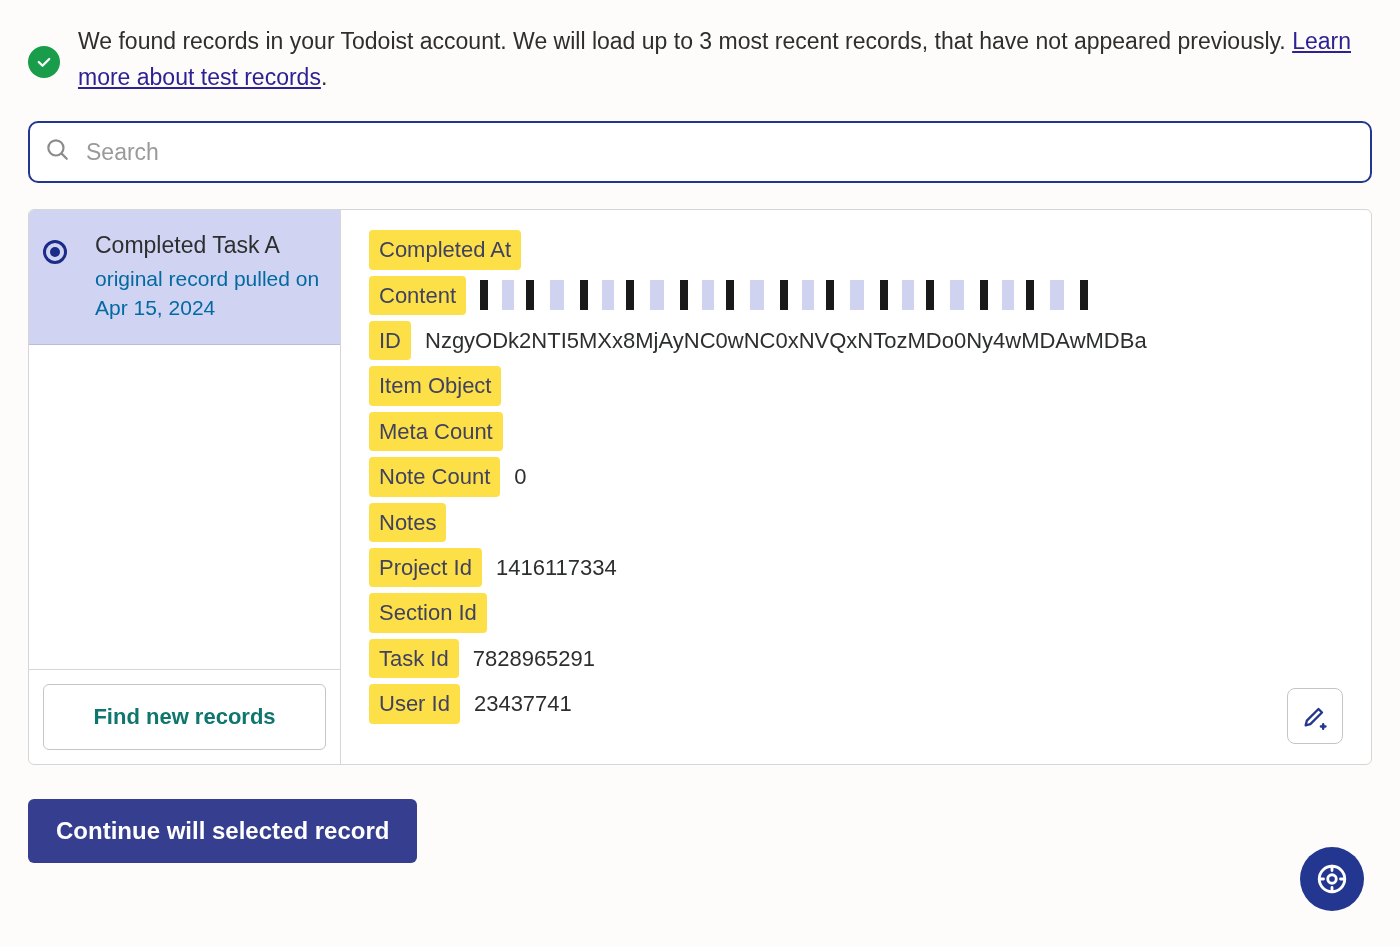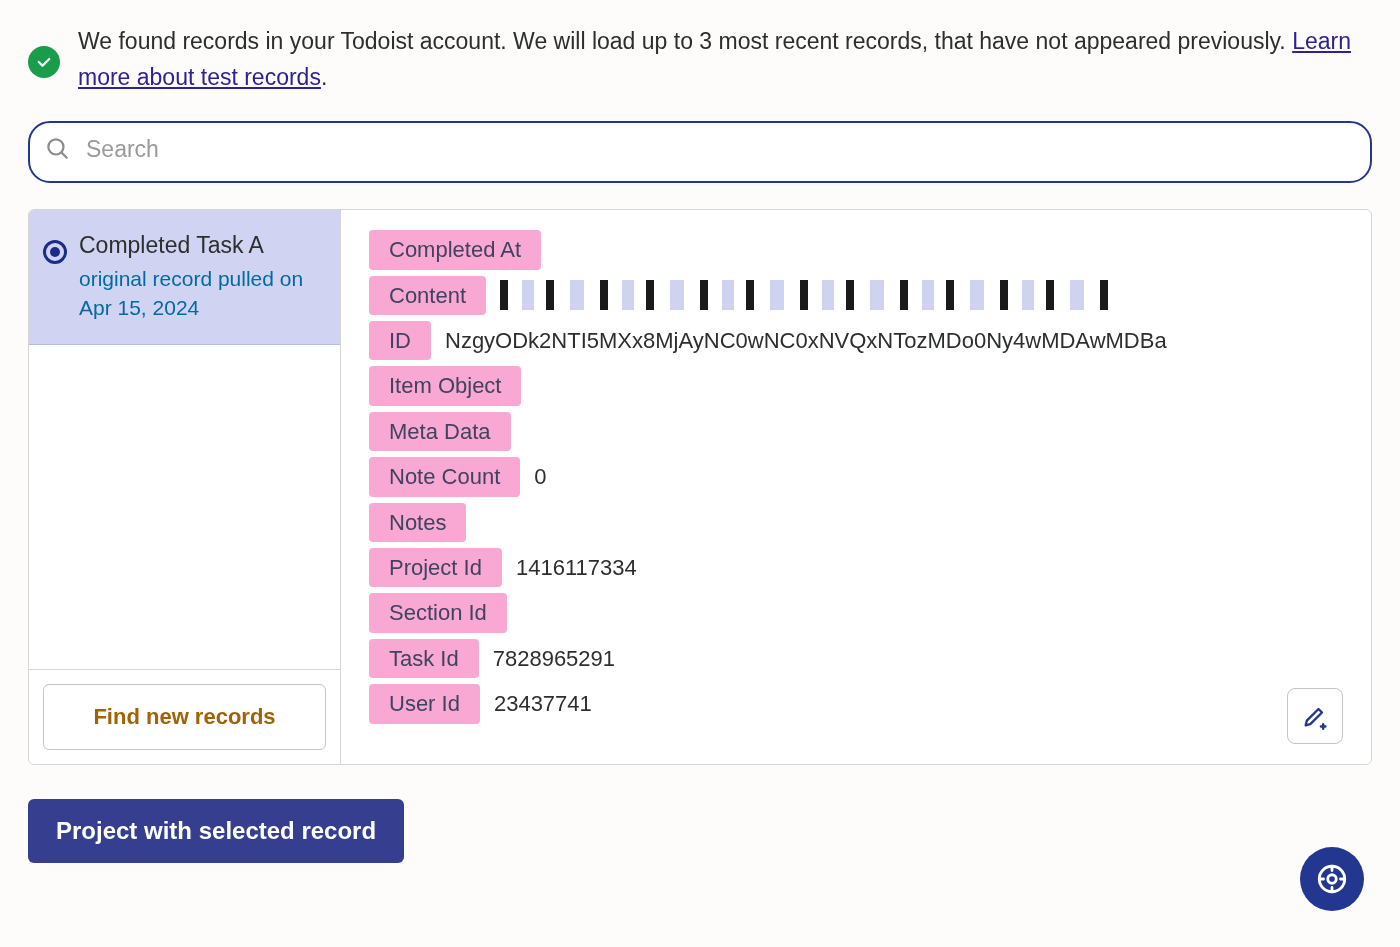--- a/index.html
+++ b/index.html
@@ -19,76 +19,76 @@
     width: 32px; height: 32px; border-radius: 50%;
     background: #1a9d4a; display: flex; align-items: center; justify-content: center;
     flex-shrink: 0; margin-top: 4px;
   }
   .check-badge svg { width: 18px; height: 18px; }
   .banner-text { font-size: 23px; line-height: 1.55; color: #2d2e2e; }
   .banner-text a { color: #2d2292; text-decoration: underline; }
 
   
   .search-box {
-    display: flex; align-items: flex-start;
-    border: 2px solid #233690; border-radius: 22px;
-    height: 62px; padding: 12px 14px; background: #fff;
+    display: flex; align-items: center;
+    border: 2px solid #233690; border-radius: 10px;
+    height: 62px; padding: 0 14px; background: #fff;
     margin-bottom: 26px;
   }
   .search-box svg { width: 26px; height: 26px; stroke: #8c8c8c; margin-right: 14px; }
   .search-input {
     flex: 1; border: none; outline: none; font-size: 23px;
     background: transparent; color: #2d2e2e;
   }
   .search-input::placeholder { color: #9a9a9a; }
 
   
   .panel {
     display: flex; border: 1px solid #d6d6d6; border-radius: 6px;
     background: #fff; height: 556px; overflow: hidden;
   }
   .left-col {
     width: 312px; flex-shrink: 0; border-right: 1px solid #d6d6d6;
     display: flex; flex-direction: column;
   }
   .record-item {
-    display: flex; align-items: flex-start; gap: 12px;
+    display: flex; align-items: flex-start; gap: 28px;
     padding: 22px 18px 22px 14px;
     background: #d0d4f2; border-bottom: 1px solid #b9bdda;
     cursor: pointer;
   }
   .radio-outer {
     width: 24px; height: 24px; border: 3px solid #1a2b88; border-radius: 50%;
     display: flex; align-items: center; justify-content: center;
     flex-shrink: 0; margin-top: 8px;
   }
   .radio-inner {
     width: 10px; height: 10px; background: #1a2b88; border-radius: 50%;
   }
   .record-title { font-size: 23px; font-weight: 500; color: #2d2e2e; margin-bottom: 6px; }
   .record-sub { font-size: 21px; color: #0369a1; line-height: 1.35; }
 
   .left-spacer { flex: 1; border-bottom: 1px solid #d6d6d6; }
   .find-new-wrap { padding: 14px; }
   .find-new-btn {
     width: 100%; height: 66px; background: #fff;
     border: 1px solid #c5c5c5; border-radius: 6px;
-    color: #a16207; font-size: 22px; font-weight: 600;
+    color: #0f766e; font-size: 22px; font-weight: 600;
     cursor: pointer;
   }
 
   .right-col {
     flex: 1; padding: 20px 28px; overflow: auto; position: relative;
   }
   .field-row {
     display: flex; align-items: center; gap: 14px; margin-bottom: 6px;
     font-size: 22px; line-height: 1.7;
   }
   .field-label {
-    background: #f9a8d4; color: #414260; padding: 1px 20px;
+    background: #fde047; color: #414260; padding: 1px 10px;
     border-radius: 4px; font-size: 22px; white-space: nowrap;
   }
   .field-value { color: #2d2e2e; }
 
   
   .redacted {
     display: inline-block; width: 610px; height: 30px;
     background:
       repeating-linear-gradient(90deg,
         #1a1a1a 0 8px, transparent 8px 22px,
@@ -177,21 +177,21 @@
             <span class="redacted"></span>
           </div>
           <div class="field-row">
             <span class="field-label">ID</span>
             <span class="field-value">NzgyODk2NTI5MXx8MjAyNC0wNC0xNVQxNTozMDo0Ny4wMDAwMDBa</span>
           </div>
           <div class="field-row">
             <span class="field-label">Item Object</span>
           </div>
           <div class="field-row">
-            <span class="field-label">Meta Data</span>
+            <span class="field-label">Meta Count</span>
           </div>
           <div class="field-row">
             <span class="field-label">Note Count</span>
             <span class="field-value">0</span>
           </div>
           <div class="field-row">
             <span class="field-label">Notes</span>
           </div>
           <div class="field-row">
             <span class="field-label">Project Id</span>
@@ -213,21 +213,21 @@
         <svg viewBox="0 0 24 24" fill="none" stroke-width="2" stroke-linecap="round" stroke-linejoin="round">
           <path d="M4 20l4-1 10-10-3-3L5 16l-1 4z"></path>
           <line x1="17" y1="21" x2="21" y2="21"></line>
           <line x1="19" y1="19" x2="19" y2="23"></line>
         </svg>
       </div>
     </div>
   </div>
 
   <div class="footer">
-    <button class="continue-btn">Project with selected record</button>
+    <button class="continue-btn">Continue will selected record</button>
   </div>
 
 </div>
 
 <div class="fab">
   <svg viewBox="0 0 24 24" stroke-width="2" stroke-linecap="round" stroke-linejoin="round">
     <circle cx="12" cy="12" r="9"></circle>
     <circle cx="12" cy="12" r="3"></circle>
     <path d="M12 3v3M12 18v3M3 12h3M18 12h3"></path>
   </svg>

